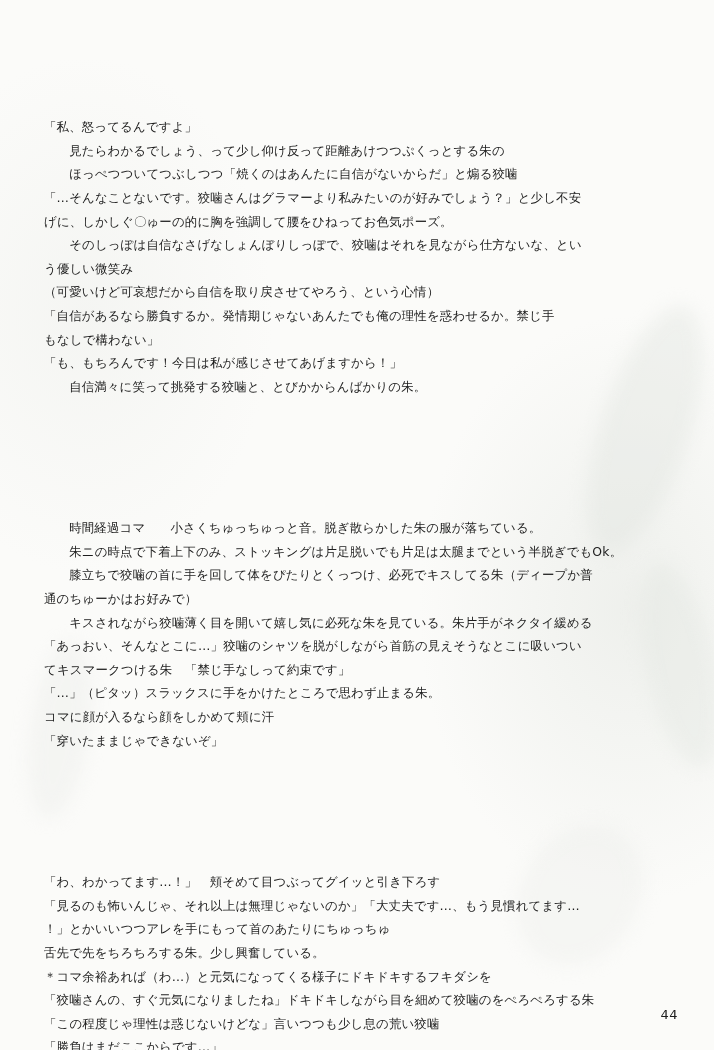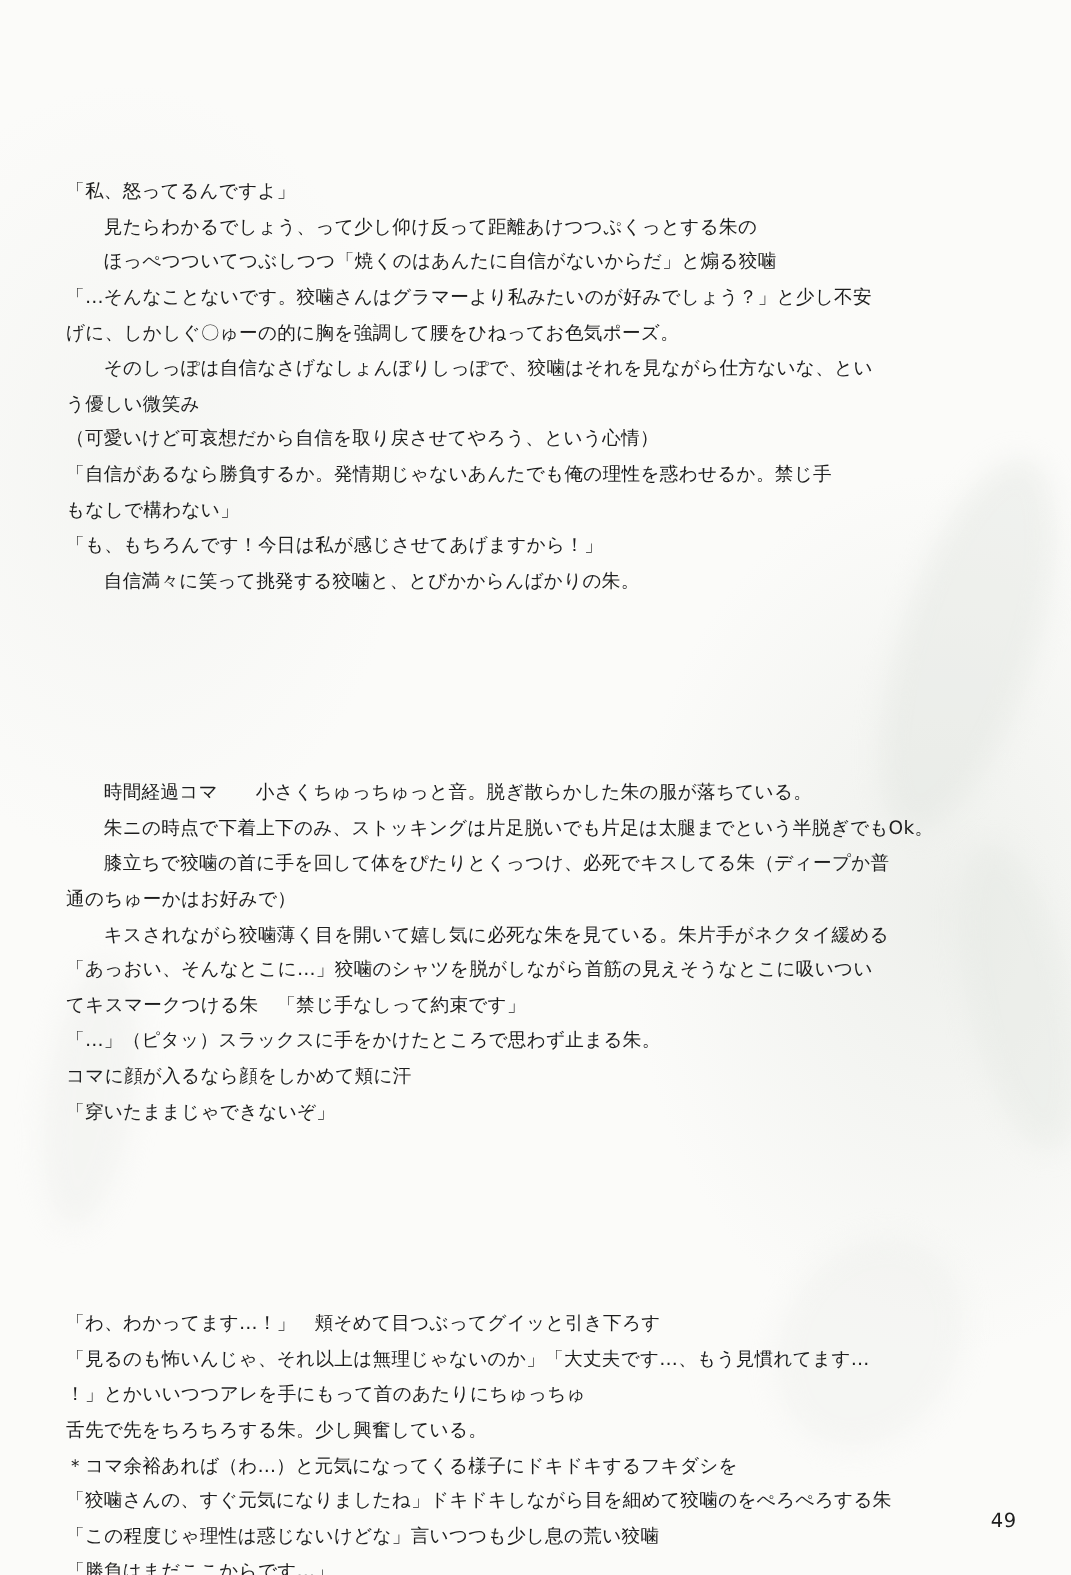--- a/index.html
+++ b/index.html
@@ -106,15 +106,15 @@
 ！」とかいいつつアレを手にもって首のあたりにちゅっちゅ
 舌先で先をちろちろする朱。少し興奮している。
 ＊コマ余裕あれば（わ…）と元気になってくる様子にドキドキするフキダシを
 「狡噛さんの、すぐ元気になりましたね」ドキドキしながら目を細めて狡噛のをぺろぺろする朱
 「この程度じゃ理性は惑じないけどな」言いつつも少し息の荒い狡噛
 「勝負はまだここからです…」</p>
     
     
   </div>
 
-  <div class="page-number">49</div>
+  <div class="page-number">44</div>
 
 </div>
 
 </body></html>

